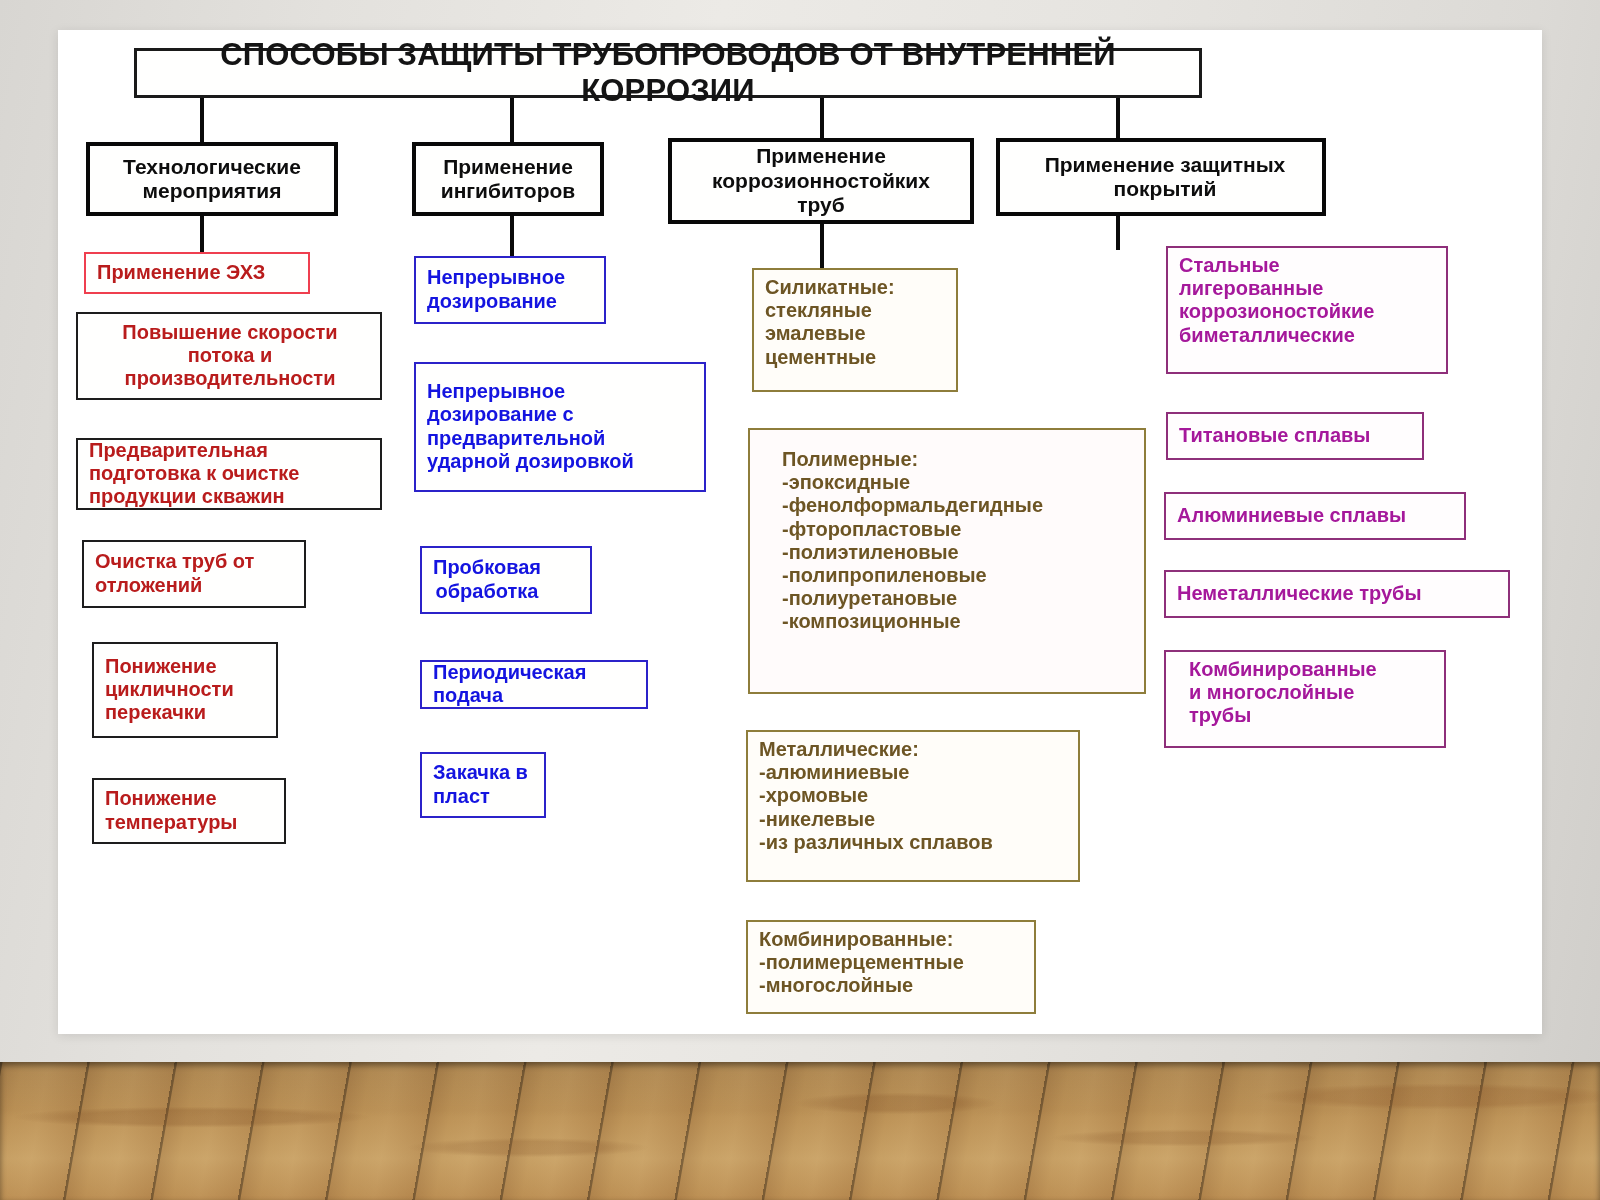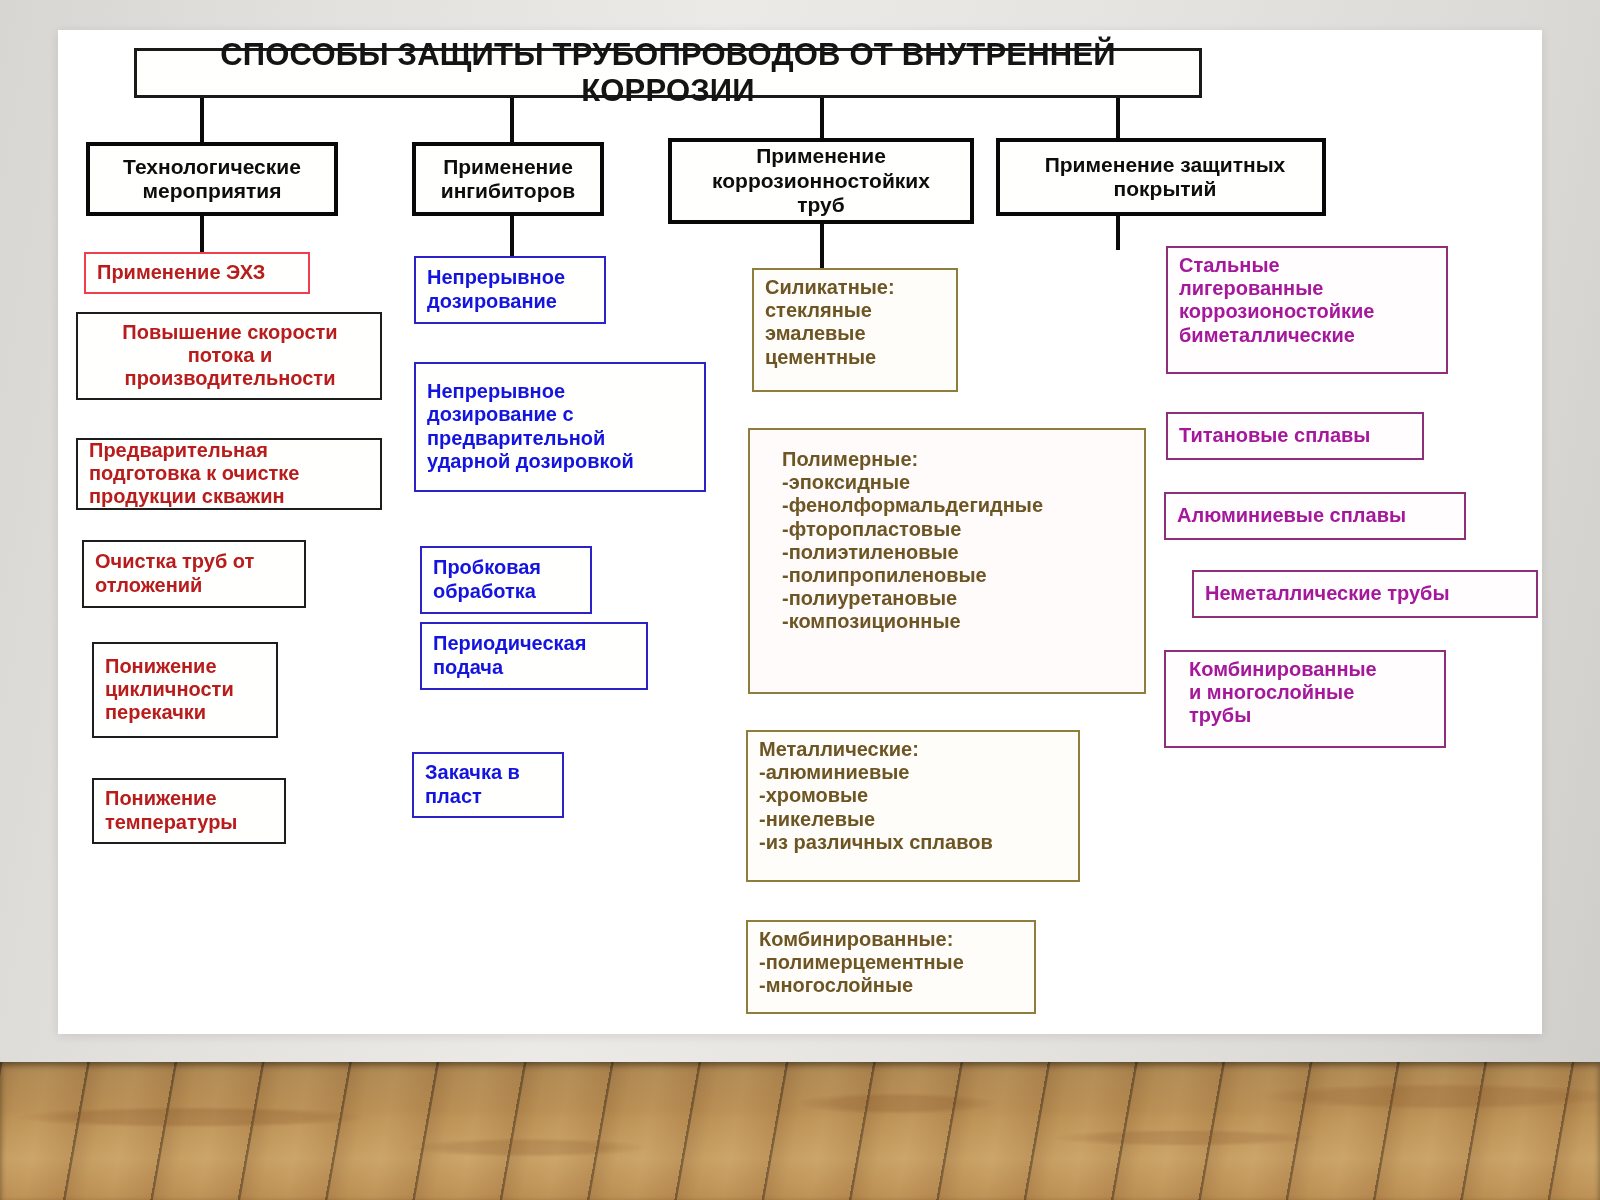--- a/index.html
+++ b/index.html
@@ -189,27 +189,27 @@
 температуры</div>
 
     <div class="box leaf col-blue" style="left:356px; top:226px; width:192px; height:68px;">Непрерывное
 дозирование</div>
 
     <div class="box leaf col-blue" style="left:356px; top:332px; width:292px; height:130px;">Непрерывное
 дозирование с
 предварительной
 ударной дозировкой</div>
 
-    <div class="box leaf col-blue" style="left:362px; top:516px; width:172px; height:68px;">Пробковая
+    <div class="box leaf col-blue" style="left:362px; top:516px; width:172px; height:68px;text-align:center;">Пробковая
 обработка</div>
 
-    <div class="box leaf col-blue" style="left:362px; top:592px; width:228px; height:68px;">Периодическая
+    <div class="box leaf col-blue" style="left:362px; top:630px; width:228px; height:49px;">Периодическая
 подача</div>
 
-    <div class="box leaf col-blue" style="left:354px; top:722px; width:152px; height:66px;">Закачка в
+    <div class="box leaf col-blue" style="left:362px; top:722px; width:126px; height:66px;">Закачка в
 пласт</div>
 
     <div class="box leaf col-brown list" style="left:694px; top:238px; width:206px; height:124px;">Силикатные:
 стекляные
 эмалевые
 цементные</div>
 
     <div class="box leaf col-brown list pinkish" style="left:690px; top:398px; width:398px; height:266px;padding-left:32px;padding-top:18px;">Полимерные:
 -эпоксидные
 -фенолформальдегидные
@@ -231,20 +231,20 @@
 
     <div class="box leaf col-purple" style="left:1108px; top:382px; width:258px; height:48px;">Титановые сплавы</div>
 
     <div class="box leaf col-purple list" style="left:1108px; top:216px; width:282px; height:128px;">Стальные
 лигерованные
 коррозионостойкие
 биметаллические</div>
 
     <div class="box leaf col-purple" style="left:1106px; top:462px; width:302px; height:48px;">Алюминиевые сплавы</div>
 
-    <div class="box leaf col-purple" style="left:1106px; top:540px; width:346px; height:48px;margin-left:28px;">Неметаллические  трубы</div>
+    <div class="box leaf col-purple" style="left:1106px; top:540px; width:346px; height:48px;">Неметаллические  трубы</div>
 
     <div class="box leaf col-purple list" style="left:1106px; top:620px; width:282px; height:98px;padding-left:23px;">Комбинированные
 и многослойные
 трубы</div>
 
   </div>
 </div>
 
 </body></html>

